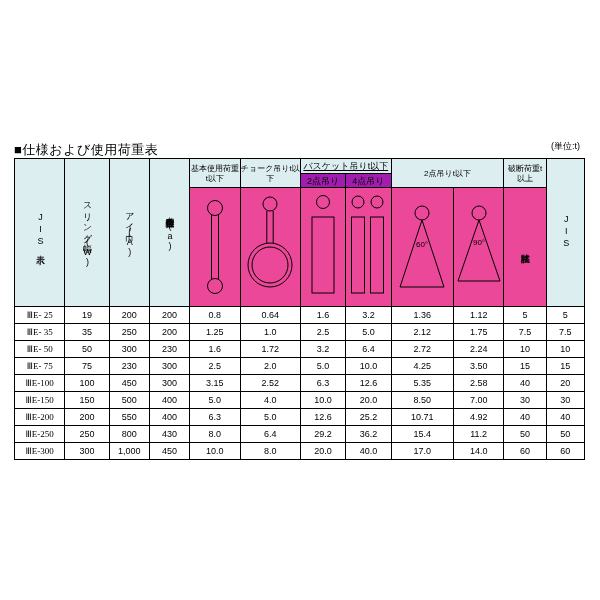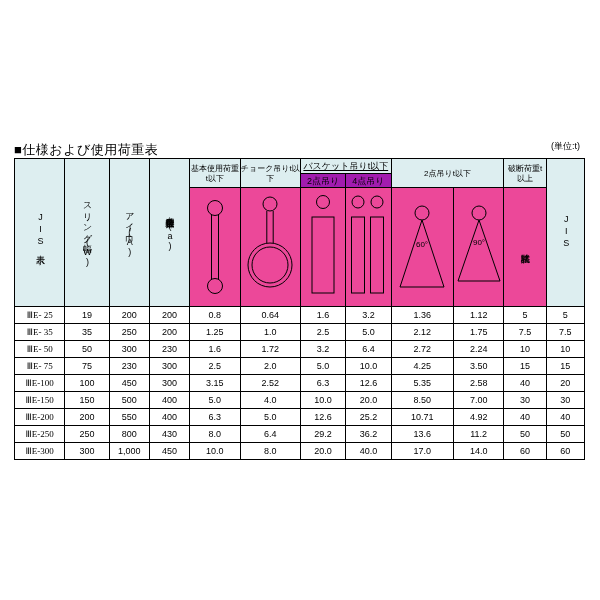--- a/index.html
+++ b/index.html
@@ -351,21 +351,21 @@
     </tr>
     <tr>
       <td class="row-label">ⅢE-250</td>
       <td class="data">250</td>
       <td class="data">800</td>
       <td class="data">430</td>
       <td class="data">8.0</td>
       <td class="data">6.4</td>
       <td class="data">29.2</td>
       <td class="data">36.2</td>
-      <td class="data">13.6</td>
+      <td class="data">15.4</td>
       <td class="data">11.2</td>
       <td class="data">50</td>
       <td class="data">50</td>
     </tr>
     <tr>
       <td class="row-label">ⅢE-300</td>
       <td class="data">300</td>
       <td class="data">1,000</td>
       <td class="data">450</td>
       <td class="data">10.0</td>

